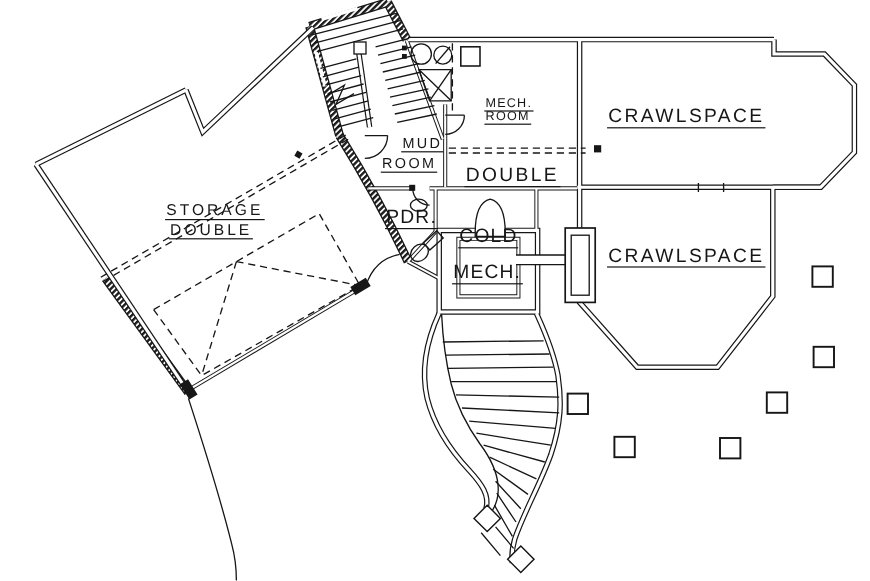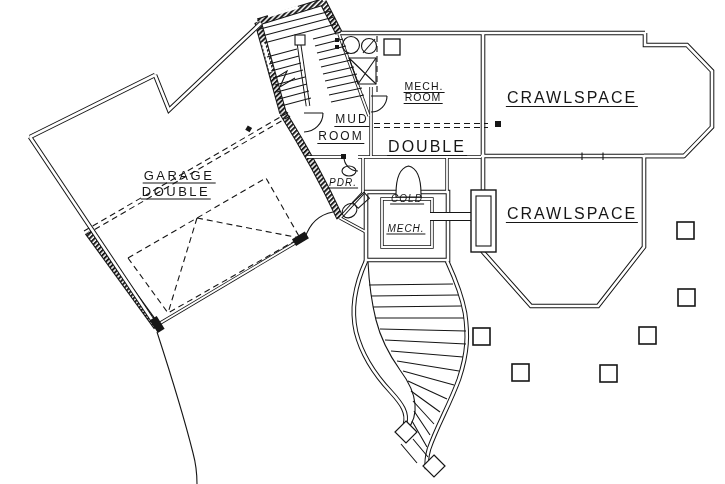--- a/index.html
+++ b/index.html
@@ -5,21 +5,21 @@
   html,body{margin:0;padding:0;background:#fff;}
   #stage{position:relative;width:725px;height:484px;background:#fff;overflow:hidden;
          font-family:"Liberation Sans",sans-serif;}
   #plan-svg{position:absolute;left:0;top:0;}
   .lbl{position:absolute;transform:translate(-50%,-50%);color:#161616;white-space:nowrap;}
   .lbl span{border-bottom:1.4px solid #161616;padding:0 1px 0 1px;text-align:right;}
   .f16{font-size:13px;letter-spacing:2.5px;}
   .f14{font-size:12px;letter-spacing:2px;}
   .f13{font-size:16px;letter-spacing:2px;}
   .f12{font-size:10.5px;letter-spacing:1px;}
-  .f11{font-size:10px;letter-spacing:1px;font-style:italic;}
+  .f11{font-size:16px;letter-spacing:1px;}
 </style>
 </head>
 <body>
 
 <div id="stage">
 <svg id="plan-svg" width="725" height="484" viewBox="0 0 725 484">
   <defs>
     <pattern id="h" width="3.5" height="3.5" patternUnits="userSpaceOnUse" patternTransform="rotate(45)">
       <rect width="3.5" height="3.5" fill="#fff"></rect>
       <line x1="1" y1="0" x2="1" y2="3.5" stroke="#1d1d1d" stroke-width="2"></line>
@@ -203,21 +203,21 @@
 
   <g>
     <rect x="495" y="121" width="6" height="6" class="fk"></rect>
     <rect x="246" y="126" width="5" height="5" class="fk" transform="rotate(30 248 129)"></rect>
     <rect x="341" y="154" width="5" height="5" class="fk"></rect>
     <rect x="150" y="320" width="15" height="8" class="fk" transform="rotate(58 157 324)"></rect>
     <rect x="293" y="235" width="15" height="8" class="fk" transform="rotate(-31 300 239)"></rect>
   </g>
 </svg>
 
-<div class="lbl f16" style="left:179px;top:175px"><span>GARAGE</span></div>
+<div class="lbl f16" style="left:179px;top:175px"><span>STORAGE</span></div>
 <div class="lbl f16" style="left:176px;top:191px"><span>DOUBLE</span></div>
 <div class="lbl f14" style="left:352px;top:119px"><span>MUD</span></div>
 <div class="lbl f14" style="left:341px;top:136px"><span>ROOM</span></div>
 <div class="lbl f12" style="left:424px;top:86px"><span>MECH.</span></div>
 <div class="lbl f12" style="left:423px;top:97px"><span>ROOM</span></div>
 <div class="lbl f13" style="left:427px;top:147px"><span>DOUBLE</span></div>
 <div class="lbl f11" style="left:343px;top:182px"><span>PDR.</span></div>
 <div class="lbl f11" style="left:407px;top:198px"><span>COLD</span></div>
 <div class="lbl f11" style="left:406px;top:228px"><span>MECH.</span></div>
 <div class="lbl f13" style="left:572px;top:98px"><span>CRAWLSPACE</span></div>

